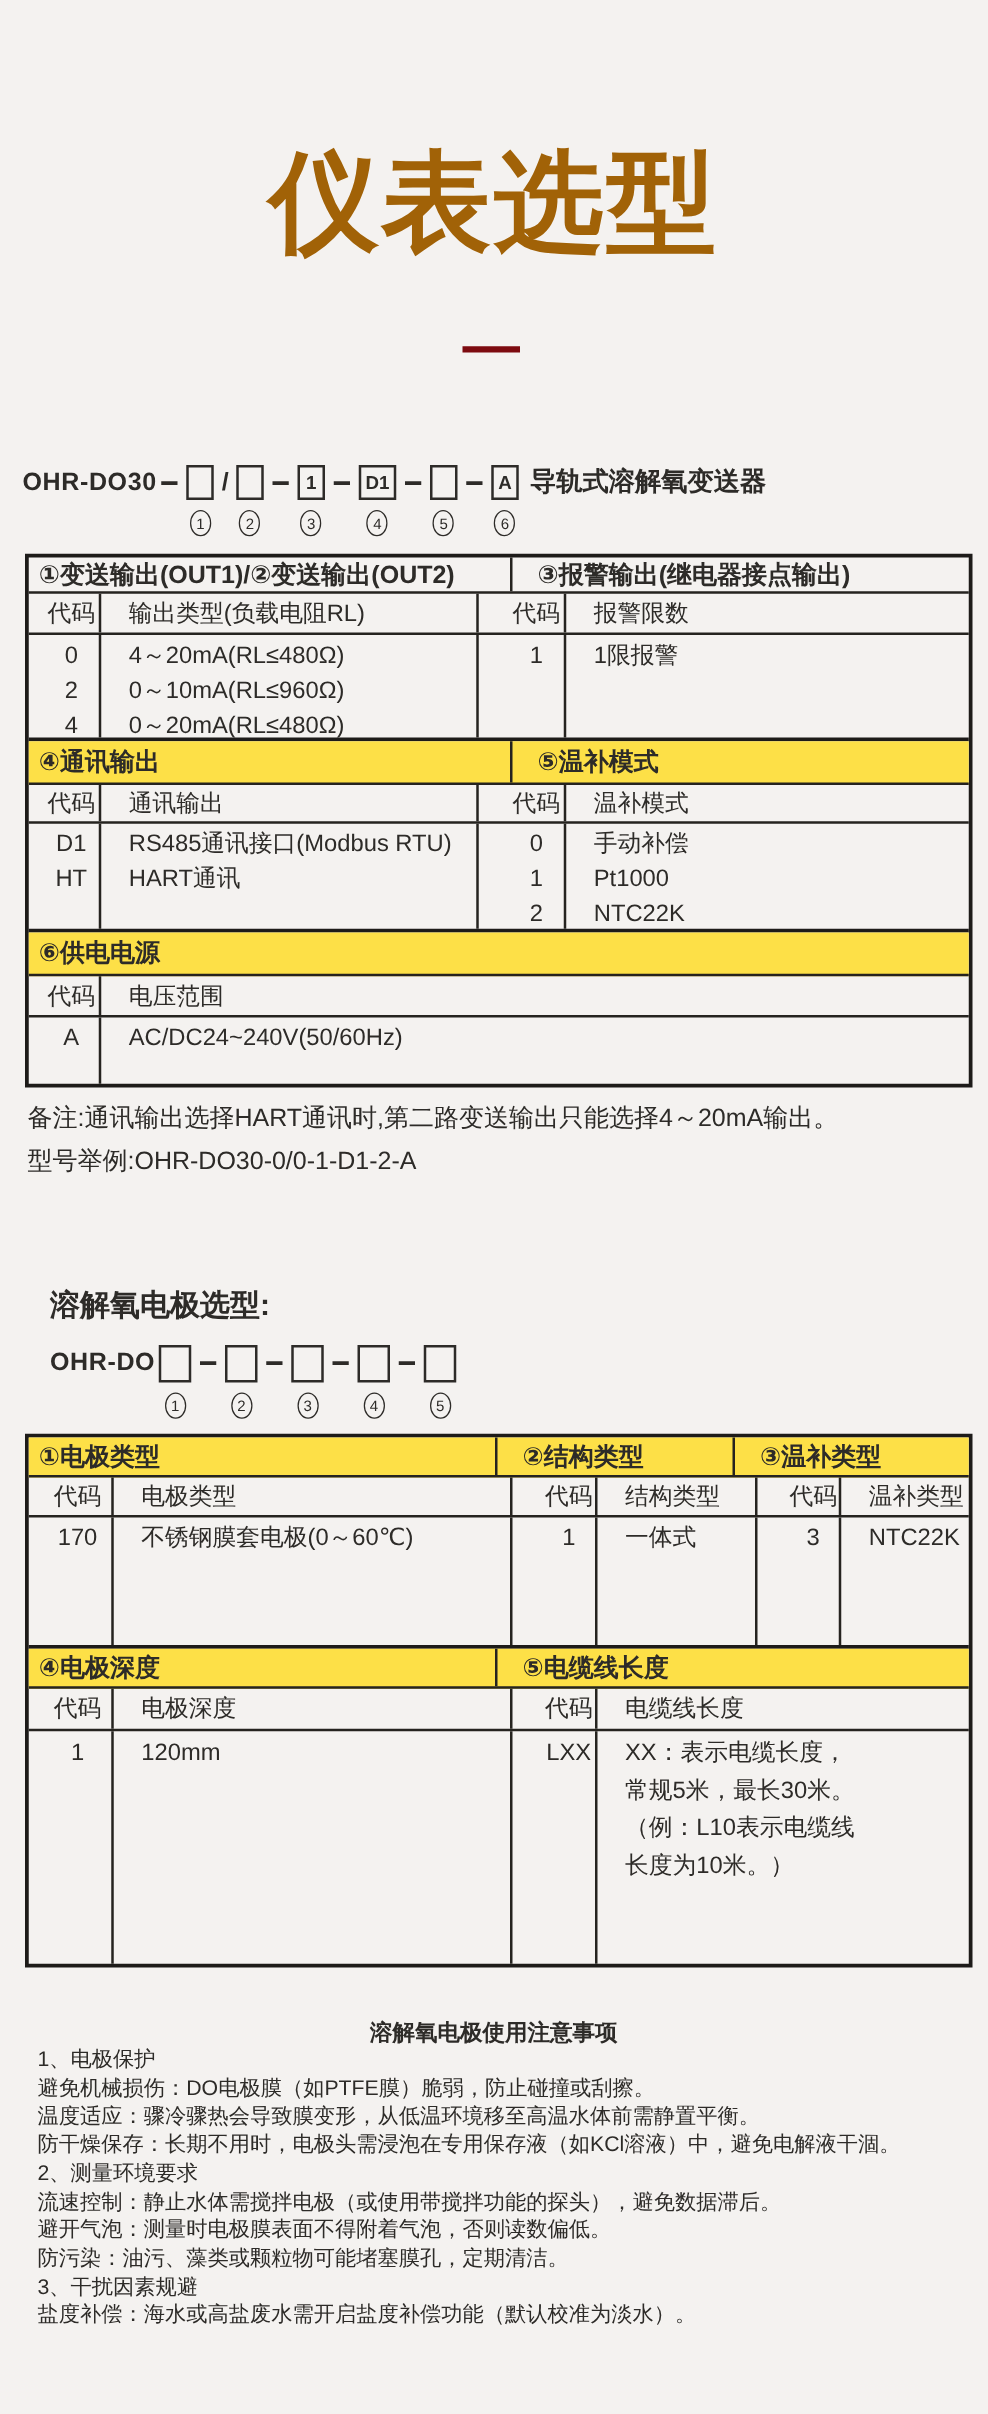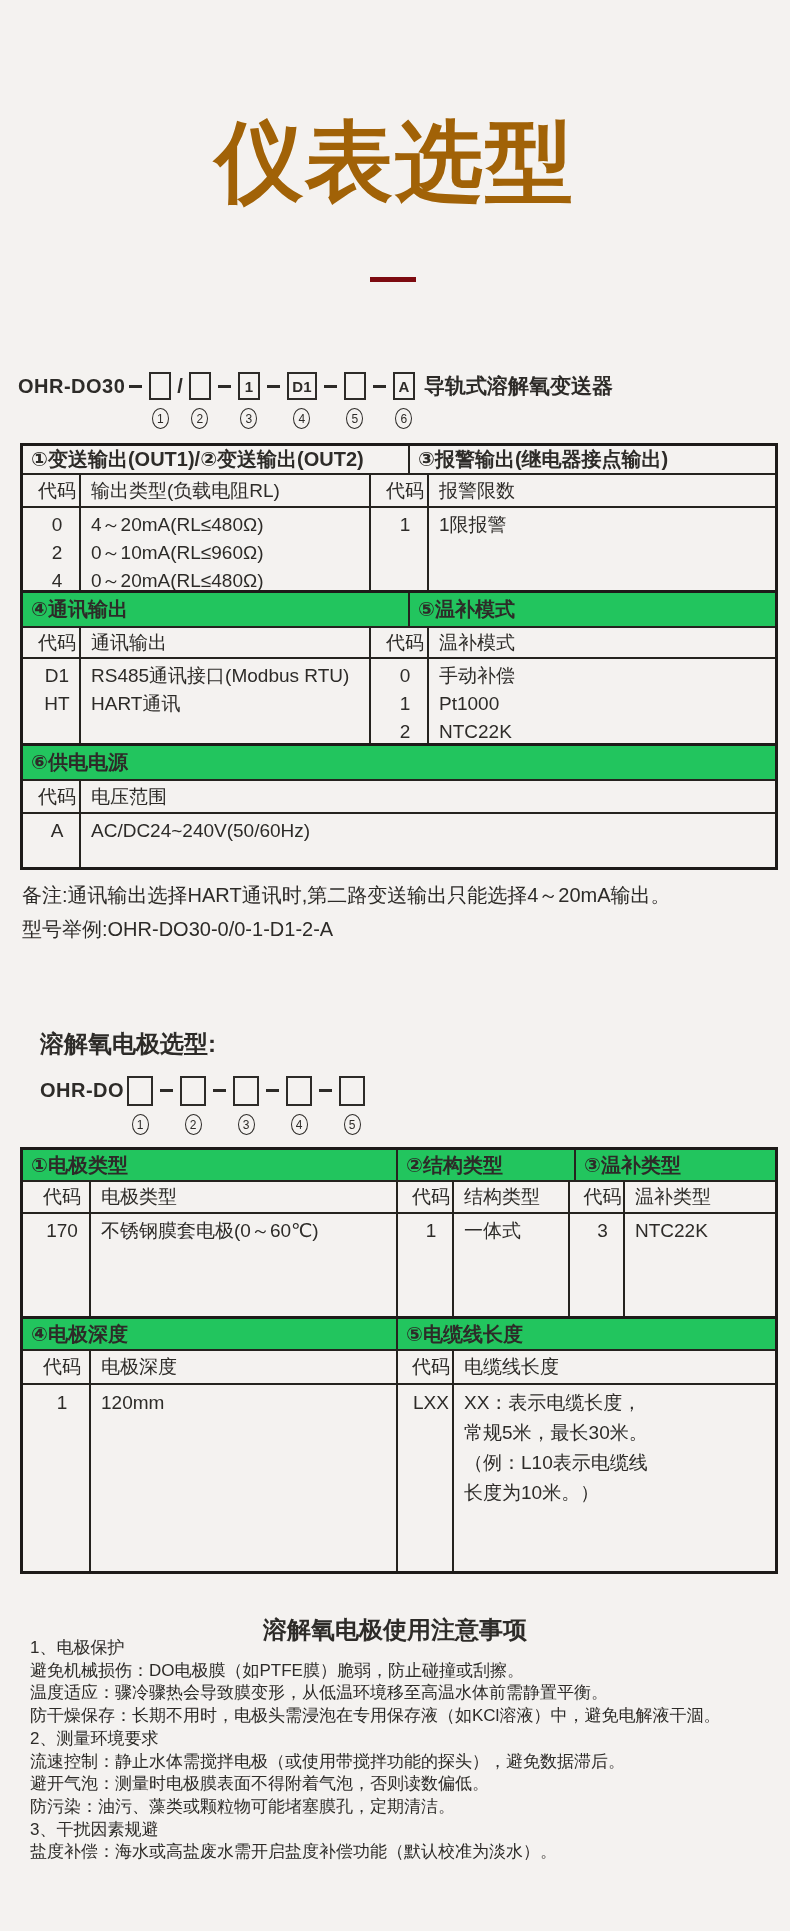--- a/index.html
+++ b/index.html
@@ -34,33 +34,33 @@
   .mcirc{
     margin-top:8px;width:17px;height:21px;border:1.5px solid #2d2b28;border-radius:50%;
     box-sizing:border-box;display:flex;align-items:center;justify-content:center;
     font-size:12px;line-height:1;
   }
 
   
   .stable{position:absolute;left:20px;width:752px;border:3px solid #1d1b19;box-sizing:content-box;}
   #table1{top:443px;}
   #table2{top:1147px;}
-  .tr{display:flex;box-sizing:border-box;border-bottom:2px solid #25231f;}
+  .tr{display:flex;box-sizing:border-box;border-bottom:2px solid #25231f;gap:12px;}
   .tr.noline{border-bottom:none;}
   .tr.bb3{border-bottom:3px solid #1d1b19;}
   .td{
     box-sizing:border-box;border-right:2px solid #25231f;
     font-size:19px;padding-left:10px;overflow:hidden;
   }
   .td.last{border-right:none;flex:1;}
   .td.code{padding-left:12px;text-align:center;}
   .td.title{font-weight:bold;font-size:20px;padding-left:8px;display:flex;align-items:center;}
   .td.sub{display:flex;align-items:center;}
   .td.sub.code{justify-content:center;}
-  .band{background:#22c55e;}
+  .band{background:#fde047;}
   .ln{line-height:28px;white-space:nowrap;}
   .ln30{line-height:30px;white-space:nowrap;}
   .padtop{padding-top:3px;}
   
   .h29{height:29px}.h31{height:31px}.h32{height:32px}.h33{height:33px}.h34{height:34px}
   .h35{height:35px}.h53{height:53px}.h85{height:85px}.h87{height:87px}.h105{height:105px}.h186{height:186px}
   .w-t1{width:387px;flex:none;}
   .w-c{width:58px;flex:none;}
   .w-d{width:290px;flex:none;}
   .w-c2{width:58px;flex:none;}
@@ -73,21 +73,21 @@
   .v-d2{width:116px;flex:none;}
   .v-c3{width:55px;flex:none;}
 
   
   .remark{position:absolute;left:22px;top:878px;font-size:20px;line-height:34px;}
 
   
   .sub-heading{position:absolute;left:40px;top:1028px;font-size:24px;font-weight:bold;}
 
   
-  .usage-title{position:absolute;top:1614px;left:0;width:100%;text-align:center;font-size:24px;font-weight:bold;}
+  .usage-title{position:absolute;top:1614px;left:0;width:100%;text-align:center;font-size:18px;font-weight:bold;}
   .usage-lines{position:absolute;top:1637px;left:30px;width:740px;font-size:17px;line-height:22.7px;}
 </style>
 </head>
 <body>
 
 <div class="page-title">仪表选型</div>
 <div class="accent-dash"></div>
 
 <div class="model-row" id="model1">
   <span class="model-prefix">OHR-DO30</span>

